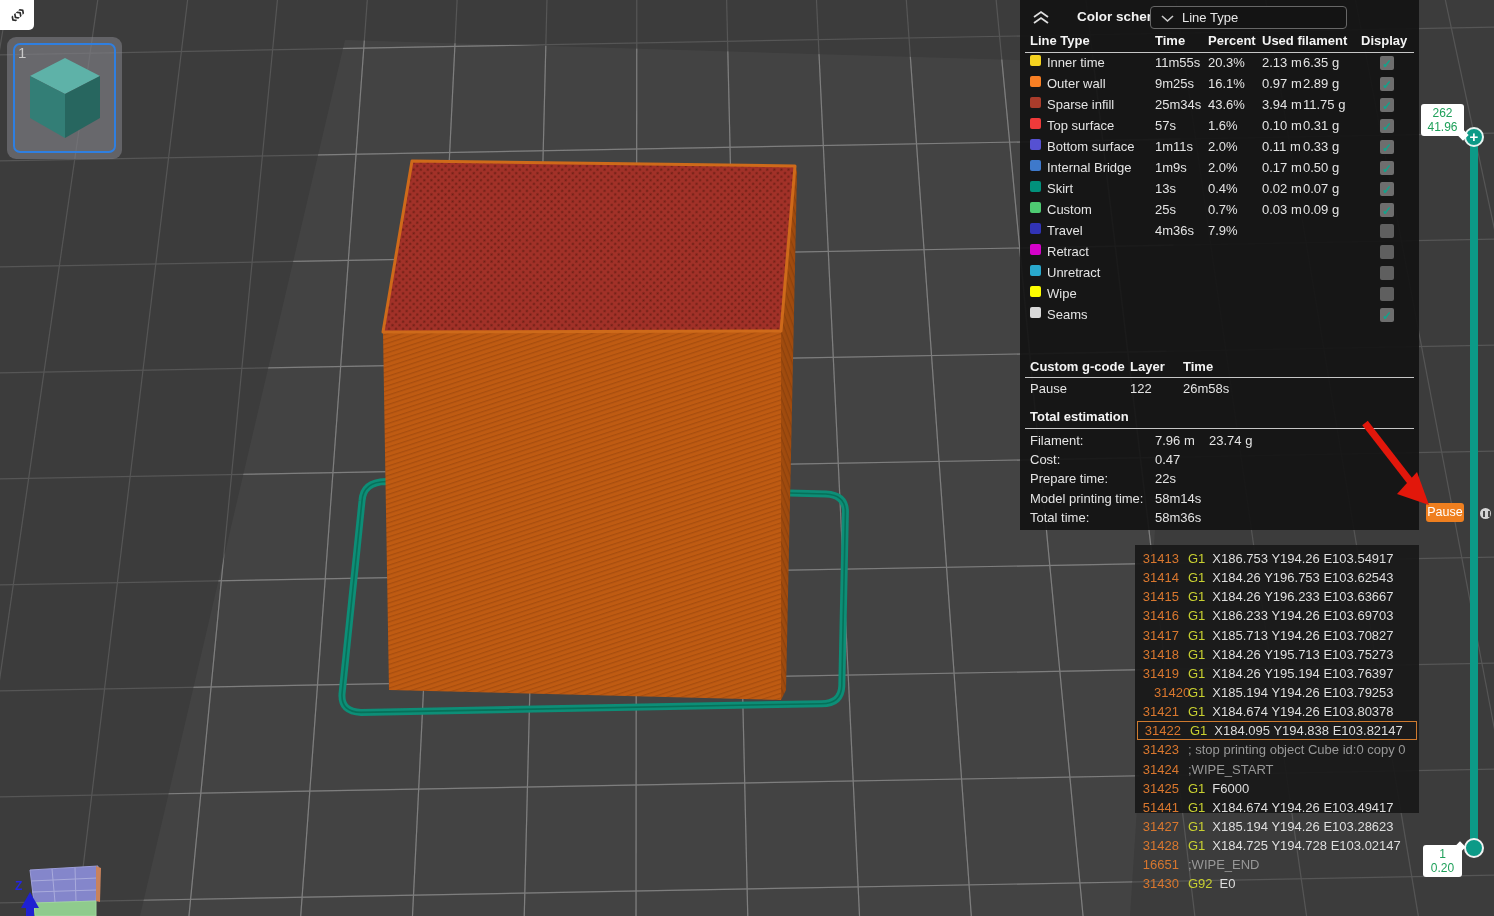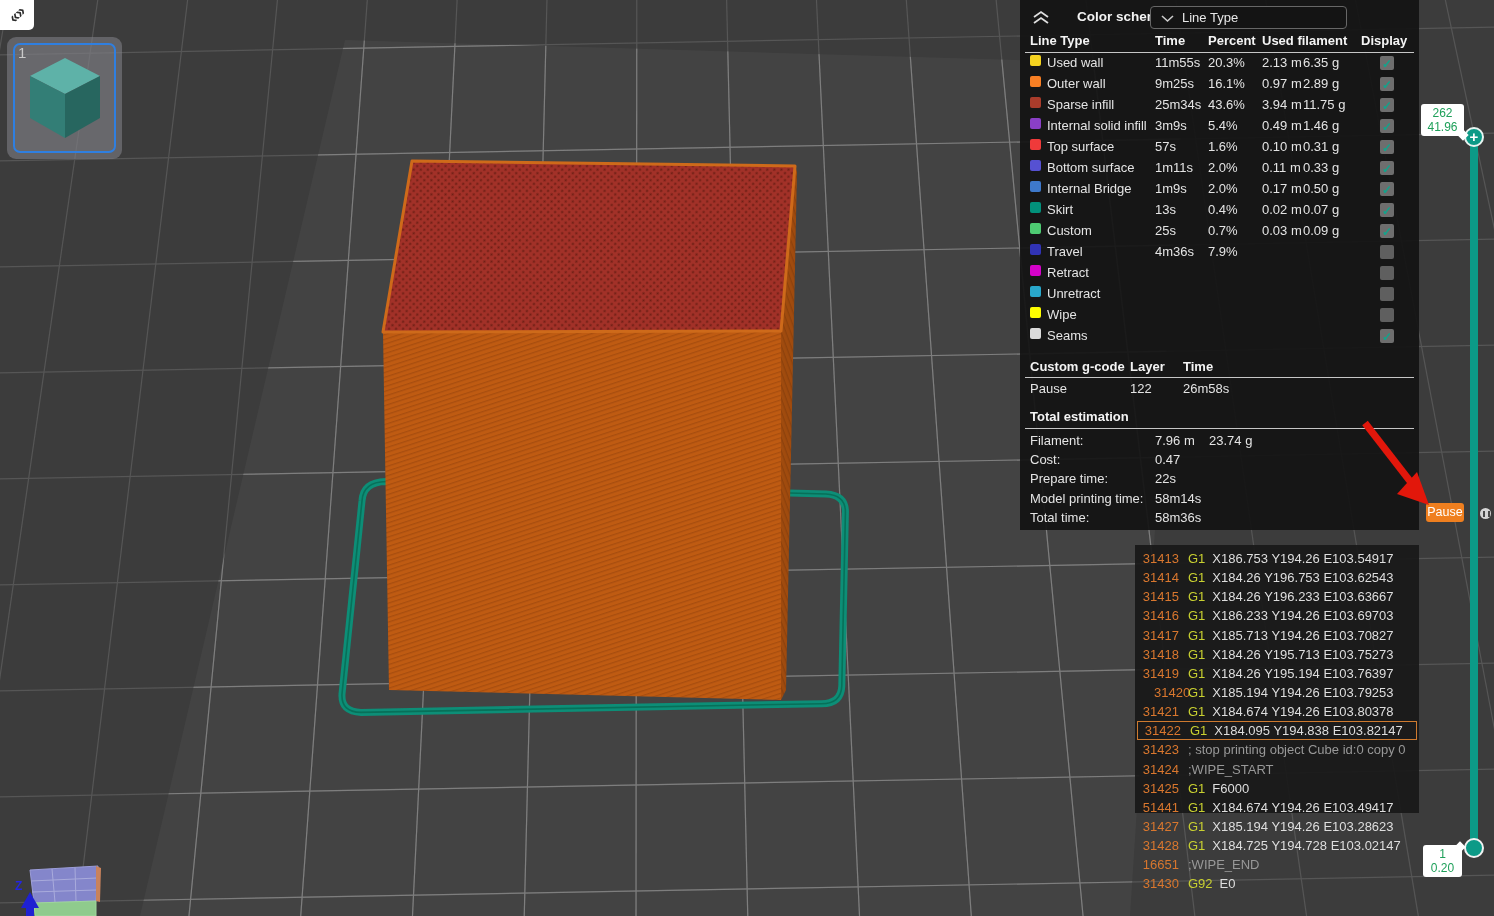--- a/index.html
+++ b/index.html
@@ -229,21 +229,21 @@
       <span class="hdr col-time">Time</span>
       <span class="hdr col-pct">Percent</span>
       <span class="hdr col-len">Used filament</span>
       <span class="hdr col-disp">Display</span>
     </div>
     <div class="hrule" style="top:52px;"></div>
 
     <div id="cs-rows">
         <div class="cs-row">
           <span class="swatch" style="background: rgb(244, 210, 31);"></span>
-          <span class="lbl">Used wall</span>
+          <span class="lbl">Inner time</span>
           <span class="col-time">11m55s</span>
           <span class="col-pct">20.3%</span>
           <span class="col-len">2.13 m</span>
           <span class="col-wt">6.35 g</span>
           <div class="cbx checked"></div>
         </div>
         <div class="cs-row">
           <span class="swatch" style="background: rgb(247, 127, 36);"></span>
           <span class="lbl">Outer wall</span>
           <span class="col-time">9m25s</span>
@@ -252,29 +252,20 @@
           <span class="col-wt">2.89 g</span>
           <div class="cbx checked"></div>
         </div>
         <div class="cs-row">
           <span class="swatch" style="background: rgb(169, 60, 43);"></span>
           <span class="lbl">Sparse infill</span>
           <span class="col-time">25m34s</span>
           <span class="col-pct">43.6%</span>
           <span class="col-len">3.94 m</span>
           <span class="col-wt">11.75 g</span>
-          <div class="cbx checked"></div>
-        </div>
-        <div class="cs-row">
-          <span class="swatch" style="background: rgb(138, 63, 198);"></span>
-          <span class="lbl">Internal solid infill</span>
-          <span class="col-time">3m9s</span>
-          <span class="col-pct">5.4%</span>
-          <span class="col-len">0.49 m</span>
-          <span class="col-wt">1.46 g</span>
           <div class="cbx checked"></div>
         </div>
         <div class="cs-row">
           <span class="swatch" style="background: rgb(239, 58, 58);"></span>
           <span class="lbl">Top surface</span>
           <span class="col-time">57s</span>
           <span class="col-pct">1.6%</span>
           <span class="col-len">0.10 m</span>
           <span class="col-wt">0.31 g</span>
           <div class="cbx checked"></div>

